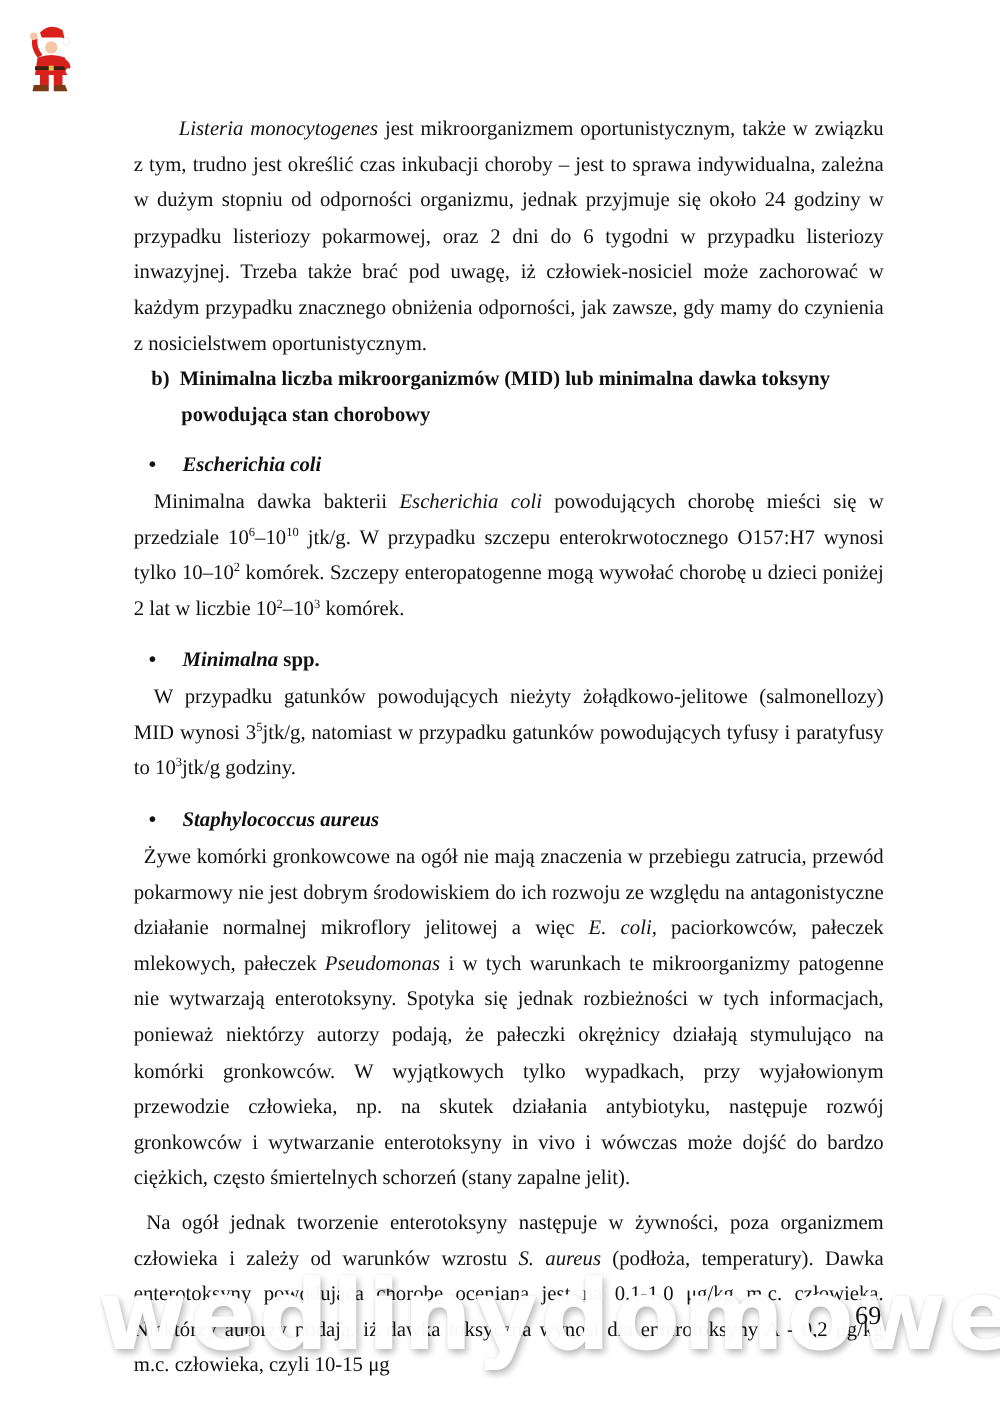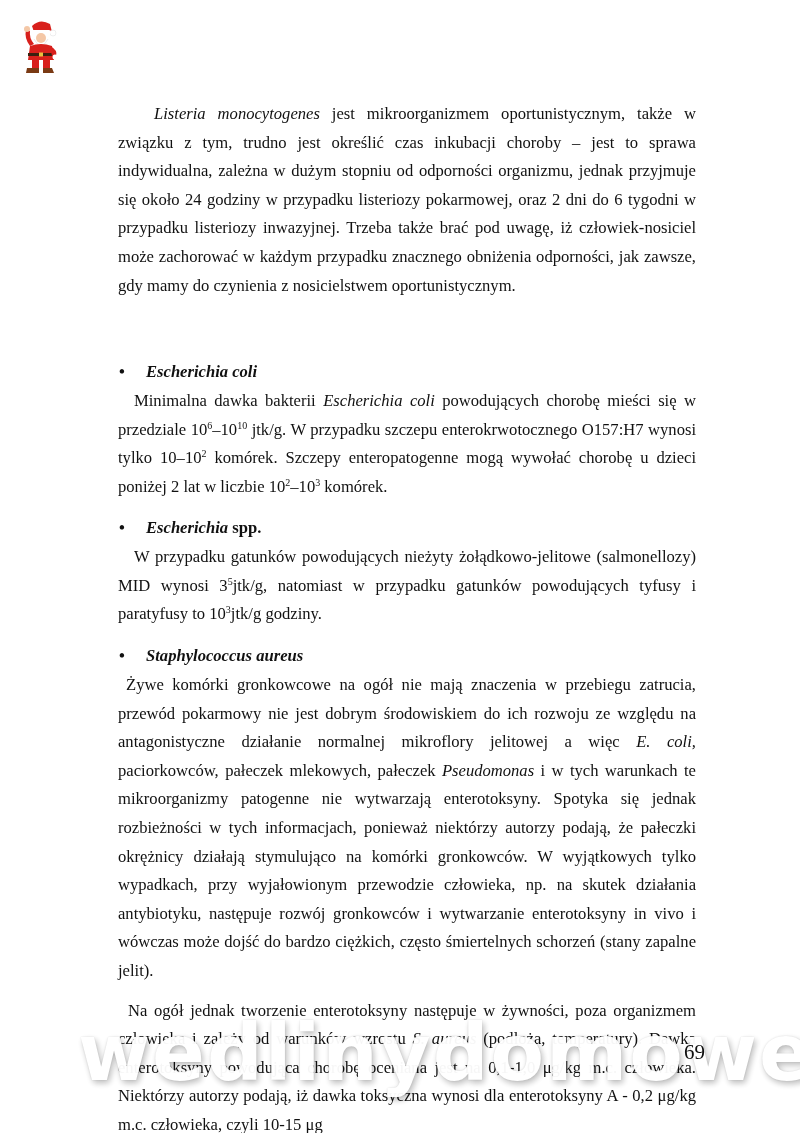--- a/index.html
+++ b/index.html
@@ -4,21 +4,21 @@
   <style>
     html, body { margin: 0; padding: 0; background: #ffffff; }
     body { width: 800px; height: 1133px; position: relative; overflow: hidden; }
     .page {
       position: absolute; left: 0; top: 0; width: 800px; height: 1133px;
       font-family: "Liberation Serif", "DejaVu Serif", serif;
       color: #111111; font-size: 16.6px;
     }
     .santa { position: absolute; left: 14px; top: 16px; width: 48px; height: 60px; }
     .col { position: absolute; left: 107px; width: 600px; }
-    .p { text-align: justify; line-height: 28.6px; margin: 11px; }
+    .p { text-align: justify; line-height: 28.6px; margin: 0; }
     .last { text-align-last: left; }
     .heading {
       font-weight: bold; line-height: 28.6px; margin: 0; position: relative;
       padding-left: 38px; text-indent: -24px; font-size: 16.4px;
     }
     .bullet { position: relative; font-weight: bold; font-style: italic; line-height: 28px; margin: 0; }
     .bullet .dot { position: absolute; left: 12px; font-style: normal; }
     .bullet .lbl { margin-left: 39px; }
     .bullet .nb { font-style: normal; }
     i { font-style: italic; }
@@ -63,28 +63,31 @@
 
       <path d="M13 52 L25 52 L25 57 L12 57 Z" fill="#7a3a14"></path>
       <path d="M29 52 L38 52 L40 57 L29 57 Z" fill="#7a3a14"></path>
     </svg>
   </div>
 
   <div class="col" style="top:89px;">
     <p class="p last"><span style="display:inline-block;width:36px;"></span><i>Listeria monocytogenes</i><span> jest mikroorganizmem oportunistycznym, także w związku z tym, trudno jest określić czas inkubacji choroby – jest to sprawa indywidualna, zależna w dużym stopniu od odporności organizmu, jednak przyjmuje się około 24 godziny w przypadku listeriozy pokarmowej, oraz 2 dni do 6 tygodni w przypadku listeriozy inwazyjnej. Trzeba także brać pod uwagę, iż człowiek-nosiciel może zachorować w każdym przypadku znacznego obniżenia odporności, jak zawsze, gdy mamy do czynienia z nosicielstwem oportunistycznym.</span></p>
   </div>
 
+  <div class="col" style="top:289px;">
+    <p class="heading"><span>b)</span>&nbsp;&nbsp;<span>Minimalna liczba mikroorganizmów (MID) lub minimalna dawka toksyny powodująca stan chorobowy</span></p>
+  </div>
 
   <div class="col" style="top:358px;">
     <p class="bullet"><span class="dot">•</span><span class="lbl">Escherichia coli</span></p>
     <p class="p last" style="margin-top:1px;"><span style="display:inline-block;width:16px;"></span><span>Minimalna dawka bakterii </span><i>Escherichia coli</i><span> powodujących chorobę mieści się w przedziale 10</span><sup>6</sup><span>–10</span><sup>10</sup><span> jtk/g. W przypadku szczepu enterokrwotocznego O157:H7 wynosi tylko 10–10</span><sup>2</sup><span> komórek. Szczepy enteropatogenne mogą wywołać chorobę u dzieci poniżej 2 lat w liczbie 10</span><sup>2</sup><span>–10</span><sup>3</sup><span> komórek.</span></p>
   </div>
 
   <div class="col" style="top:514px;">
-    <p class="bullet"><span class="dot">•</span><span class="lbl"><span>Escherichia</span><span class="nb"> spp.</span></span></p>
+    <p class="bullet"><span class="dot">•</span><span class="lbl"><span>Minimalna</span><span class="nb"> spp.</span></span></p>
     <p class="p last" style="margin-top:1px;"><span style="display:inline-block;width:16px;"></span><span>W przypadku gatunków powodujących nieżyty żołądkowo-jelitowe (salmonellozy) MID wynosi 3</span><sup>5</sup><span>jtk/g, natomiast w przypadku gatunków powodujących tyfusy i paratyfusy to 10</span><sup>3</sup><span>jtk/g godziny.</span></p>
   </div>
 
   <div class="col" style="top:642px;">
     <p class="bullet"><span class="dot">•</span><span class="lbl">Staphylococcus aureus</span></p>
     <p class="p last" style="margin-top:1px;"><span style="display:inline-block;width:8px;"></span><span>Żywe komórki gronkowcowe na ogół nie mają znaczenia w przebiegu zatrucia, przewód pokarmowy nie jest dobrym środowiskiem do ich rozwoju ze względu na antagonistyczne działanie normalnej mikroflory jelitowej a więc </span><i>E. coli,</i><span> paciorkowców, pałeczek mlekowych, pałeczek </span><i>Pseudomonas</i><span> i w tych warunkach te mikroorganizmy patogenne nie wytwarzają enterotoksyny. Spotyka się jednak rozbieżności w tych informacjach, ponieważ niektórzy autorzy podają, że pałeczki okrężnicy działają stymulująco na komórki gronkowców. W wyjątkowych tylko wypadkach, przy wyjałowionym przewodzie człowieka, np. na skutek działania antybiotyku, następuje rozwój gronkowców i wytwarzanie enterotoksyny in vivo i wówczas może dojść do bardzo ciężkich, często śmiertelnych schorzeń (stany zapalne jelit).</span></p>
     <p class="p" style="margin-top:7px;"><span style="display:inline-block;width:10px;"></span><span>Na ogół jednak tworzenie enterotoksyny następuje w żywności, poza organizmem człowieka i zależy od warunków wzrostu </span><i>S. aureus</i><span> (podłoża, temperatury). Dawka enterotoksyny powodująca chorobę oceniana jest na 0,1-1,0 μg/kg m.c. człowieka. Niektórzy autorzy podają, iż dawka toksyczna wynosi dla enterotoksyny A - 0,2 μg/kg m.c. człowieka, czyli 10-15 μg</span></p>
   </div>
 
   <div class="watermark">wedlinydomowe.pl</div>

